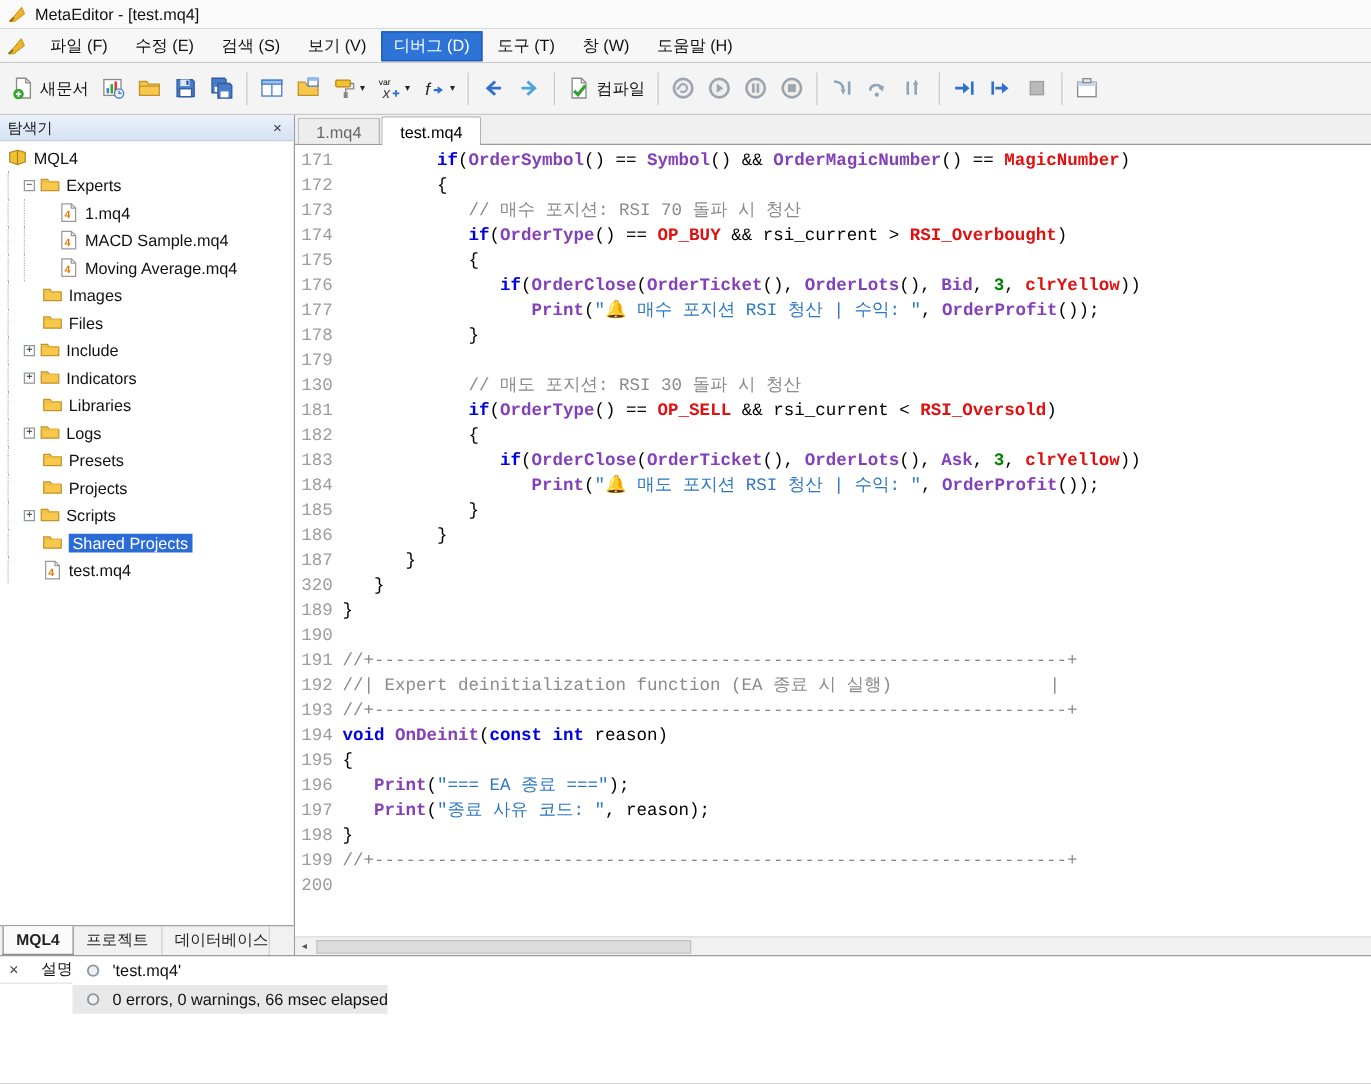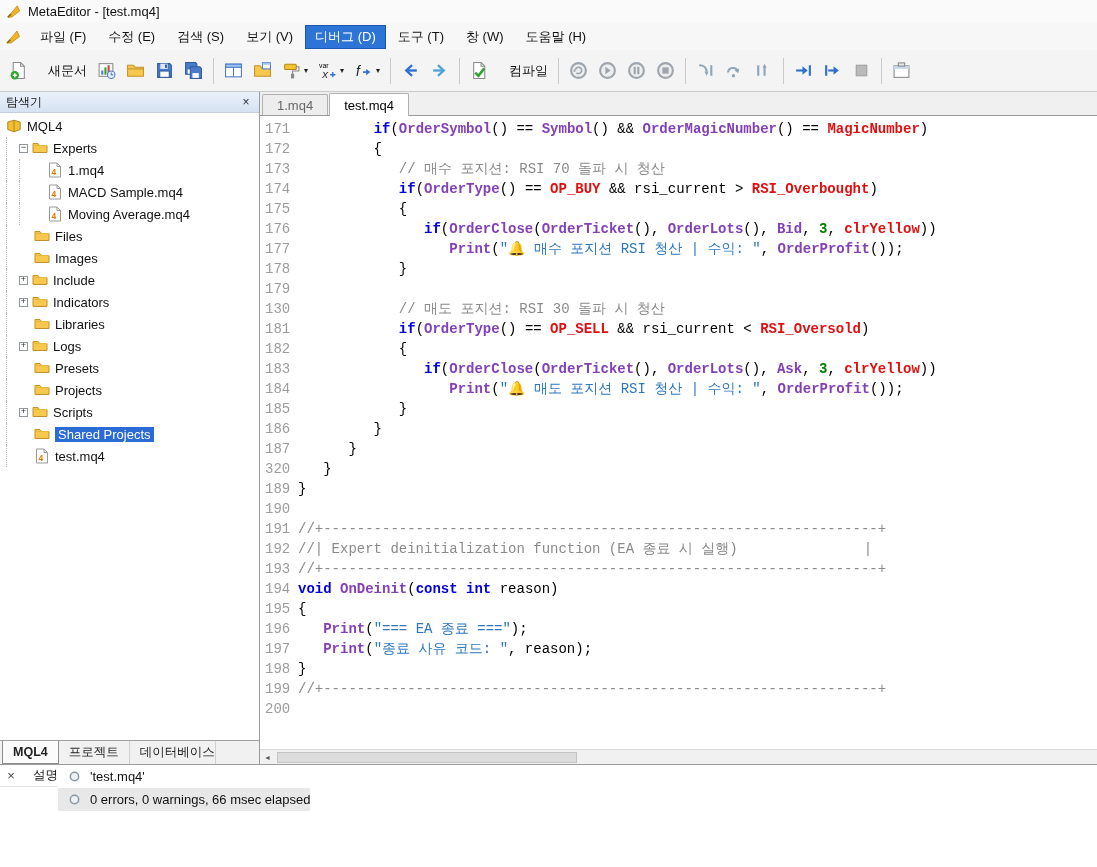--- a/index.html
+++ b/index.html
@@ -18,29 +18,29 @@
   .menulogo svg{width:100%;height:100%}
   .menu-item{padding:3px 10px;white-space:nowrap}
   .menu-item.active{background:var(--menu_hl);color:#fff;border:1px solid #1A56B0;padding:2px 9px}
 
   
   #toolbar{height:42px;flex:none;display:flex;align-items:center;background:#F4F4F4;border-bottom:1px solid #C9C9C9;padding:0 4px}
   .tbtn{display:flex;align-items:center;padding:4px 5px;border-radius:3px}
   .tbtn.disabled{opacity:.85}
   .ticon{width:19px;height:19px;display:inline-block;flex:none}
   .ticon svg{width:100%;height:100%}
-  .tlabel{margin-left:20px;white-space:nowrap}
+  .tlabel{margin-left:4px;white-space:nowrap}
   .tcaret{margin-left:3px;font-size:8px;color:#222}
   .tsep{width:1px;height:26px;background:#C9C9C9;margin:0 5px;flex:none}
 
   
   #main{height:672px;flex:none;display:flex;min-height:0}
 
   
-  #navigator{width:260px;flex:none;border-right:1px solid #9B9B9B;display:flex;flex-direction:column;background:#fff}
+  #navigator{width:236px;flex:none;border-right:1px solid #9B9B9B;display:flex;flex-direction:column;background:#fff}
   .nav-header{height:21px;flex:none;display:flex;align-items:center;padding:0 6px;
     background:linear-gradient(#EAF1FB,#D6E2F2);border-bottom:1px solid #C2CEDE;font-size:12px}
   .nav-header .spacer{flex:1}
   .nav-close{width:14px;text-align:center;color:#333;font-size:12px;line-height:14px;cursor:default}
   .nav-close::before{content:"×"}
   .nav-tree{flex:1;overflow:hidden;padding-top:2px}
   .trow{height:22px;display:flex;align-items:center;padding-left:6px;white-space:nowrap}
   .guide{flex:none;width:13px;height:22px;border-left:1px dotted #B4B4B4}
   .exp{flex:none;width:9px;height:9px;border:1px solid #8F979F;background:#fff;font-size:9px;line-height:7px;
     text-align:center;margin-right:4px;color:#333;font-family:"Liberation Mono",monospace;overflow:hidden}
@@ -359,30 +359,30 @@
               </svg></span>
             <span class="tlabel2">Moving Average.mq4</span>
           </div>
           <div class="trow">
             <span class="guide"></span>
             <span class="exp-spacer"></span>
             <span class="ticon16"><svg viewBox="0 0 16 16">
                 <path d="M1 3.5 h5 l1.5 2 h7.5 v7 h-14 z" fill="#F7C84B" stroke="#C2922A"></path>
                 <path d="M1 5.5 h14" stroke="#E8B83A"></path>
               </svg></span>
+            <span class="tlabel2">Images</span>
+          </div>
+          <div class="trow">
+            <span class="guide"></span>
+            <span class="exp-spacer"></span>
+            <span class="ticon16"><svg viewBox="0 0 16 16">
+                <path d="M1 3.5 h5 l1.5 2 h7.5 v7 h-14 z" fill="#F7C84B" stroke="#C2922A"></path>
+                <path d="M1 5.5 h14" stroke="#E8B83A"></path>
+              </svg></span>
             <span class="tlabel2">Files</span>
-          </div>
-          <div class="trow">
-            <span class="guide"></span>
-            <span class="exp-spacer"></span>
-            <span class="ticon16"><svg viewBox="0 0 16 16">
-                <path d="M1 3.5 h5 l1.5 2 h7.5 v7 h-14 z" fill="#F7C84B" stroke="#C2922A"></path>
-                <path d="M1 5.5 h14" stroke="#E8B83A"></path>
-              </svg></span>
-            <span class="tlabel2">Images</span>
           </div>
           <div class="trow">
             <span class="guide"></span>
             <span class="exp">+</span>
             <span class="ticon16"><svg viewBox="0 0 16 16">
                 <path d="M1 3.5 h5 l1.5 2 h7.5 v7 h-14 z" fill="#F7C84B" stroke="#C2922A"></path>
                 <path d="M1 5.5 h14" stroke="#E8B83A"></path>
               </svg></span>
             <span class="tlabel2">Include</span>
           </div>

